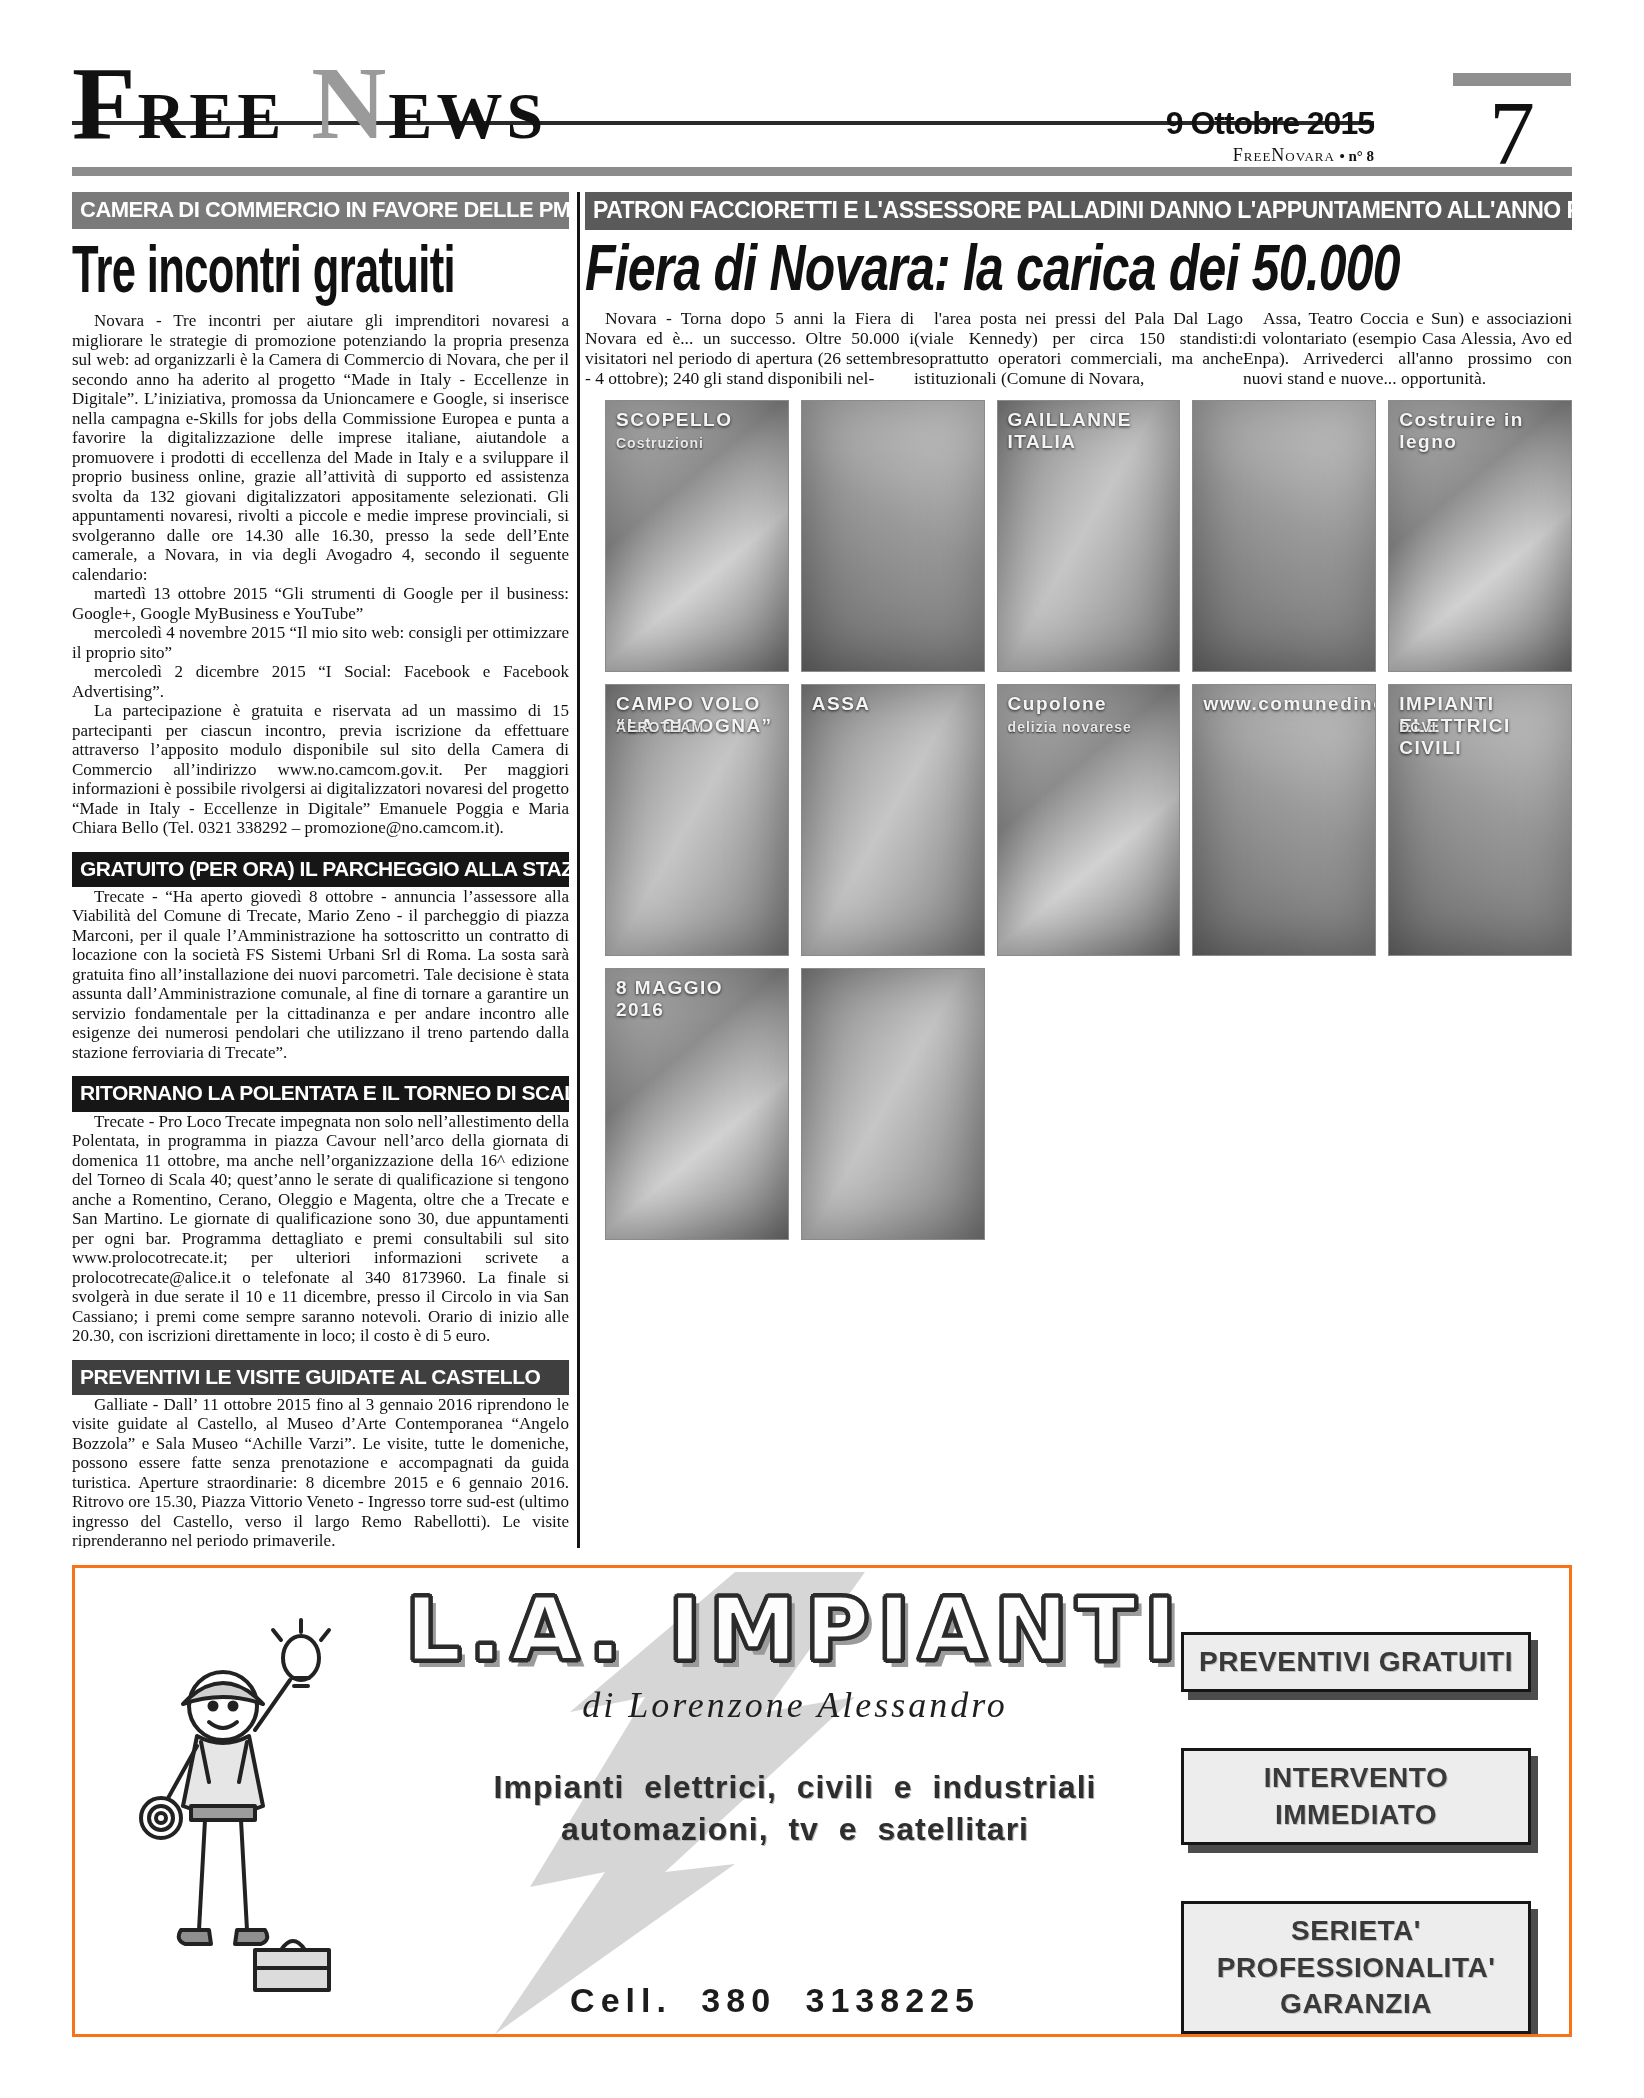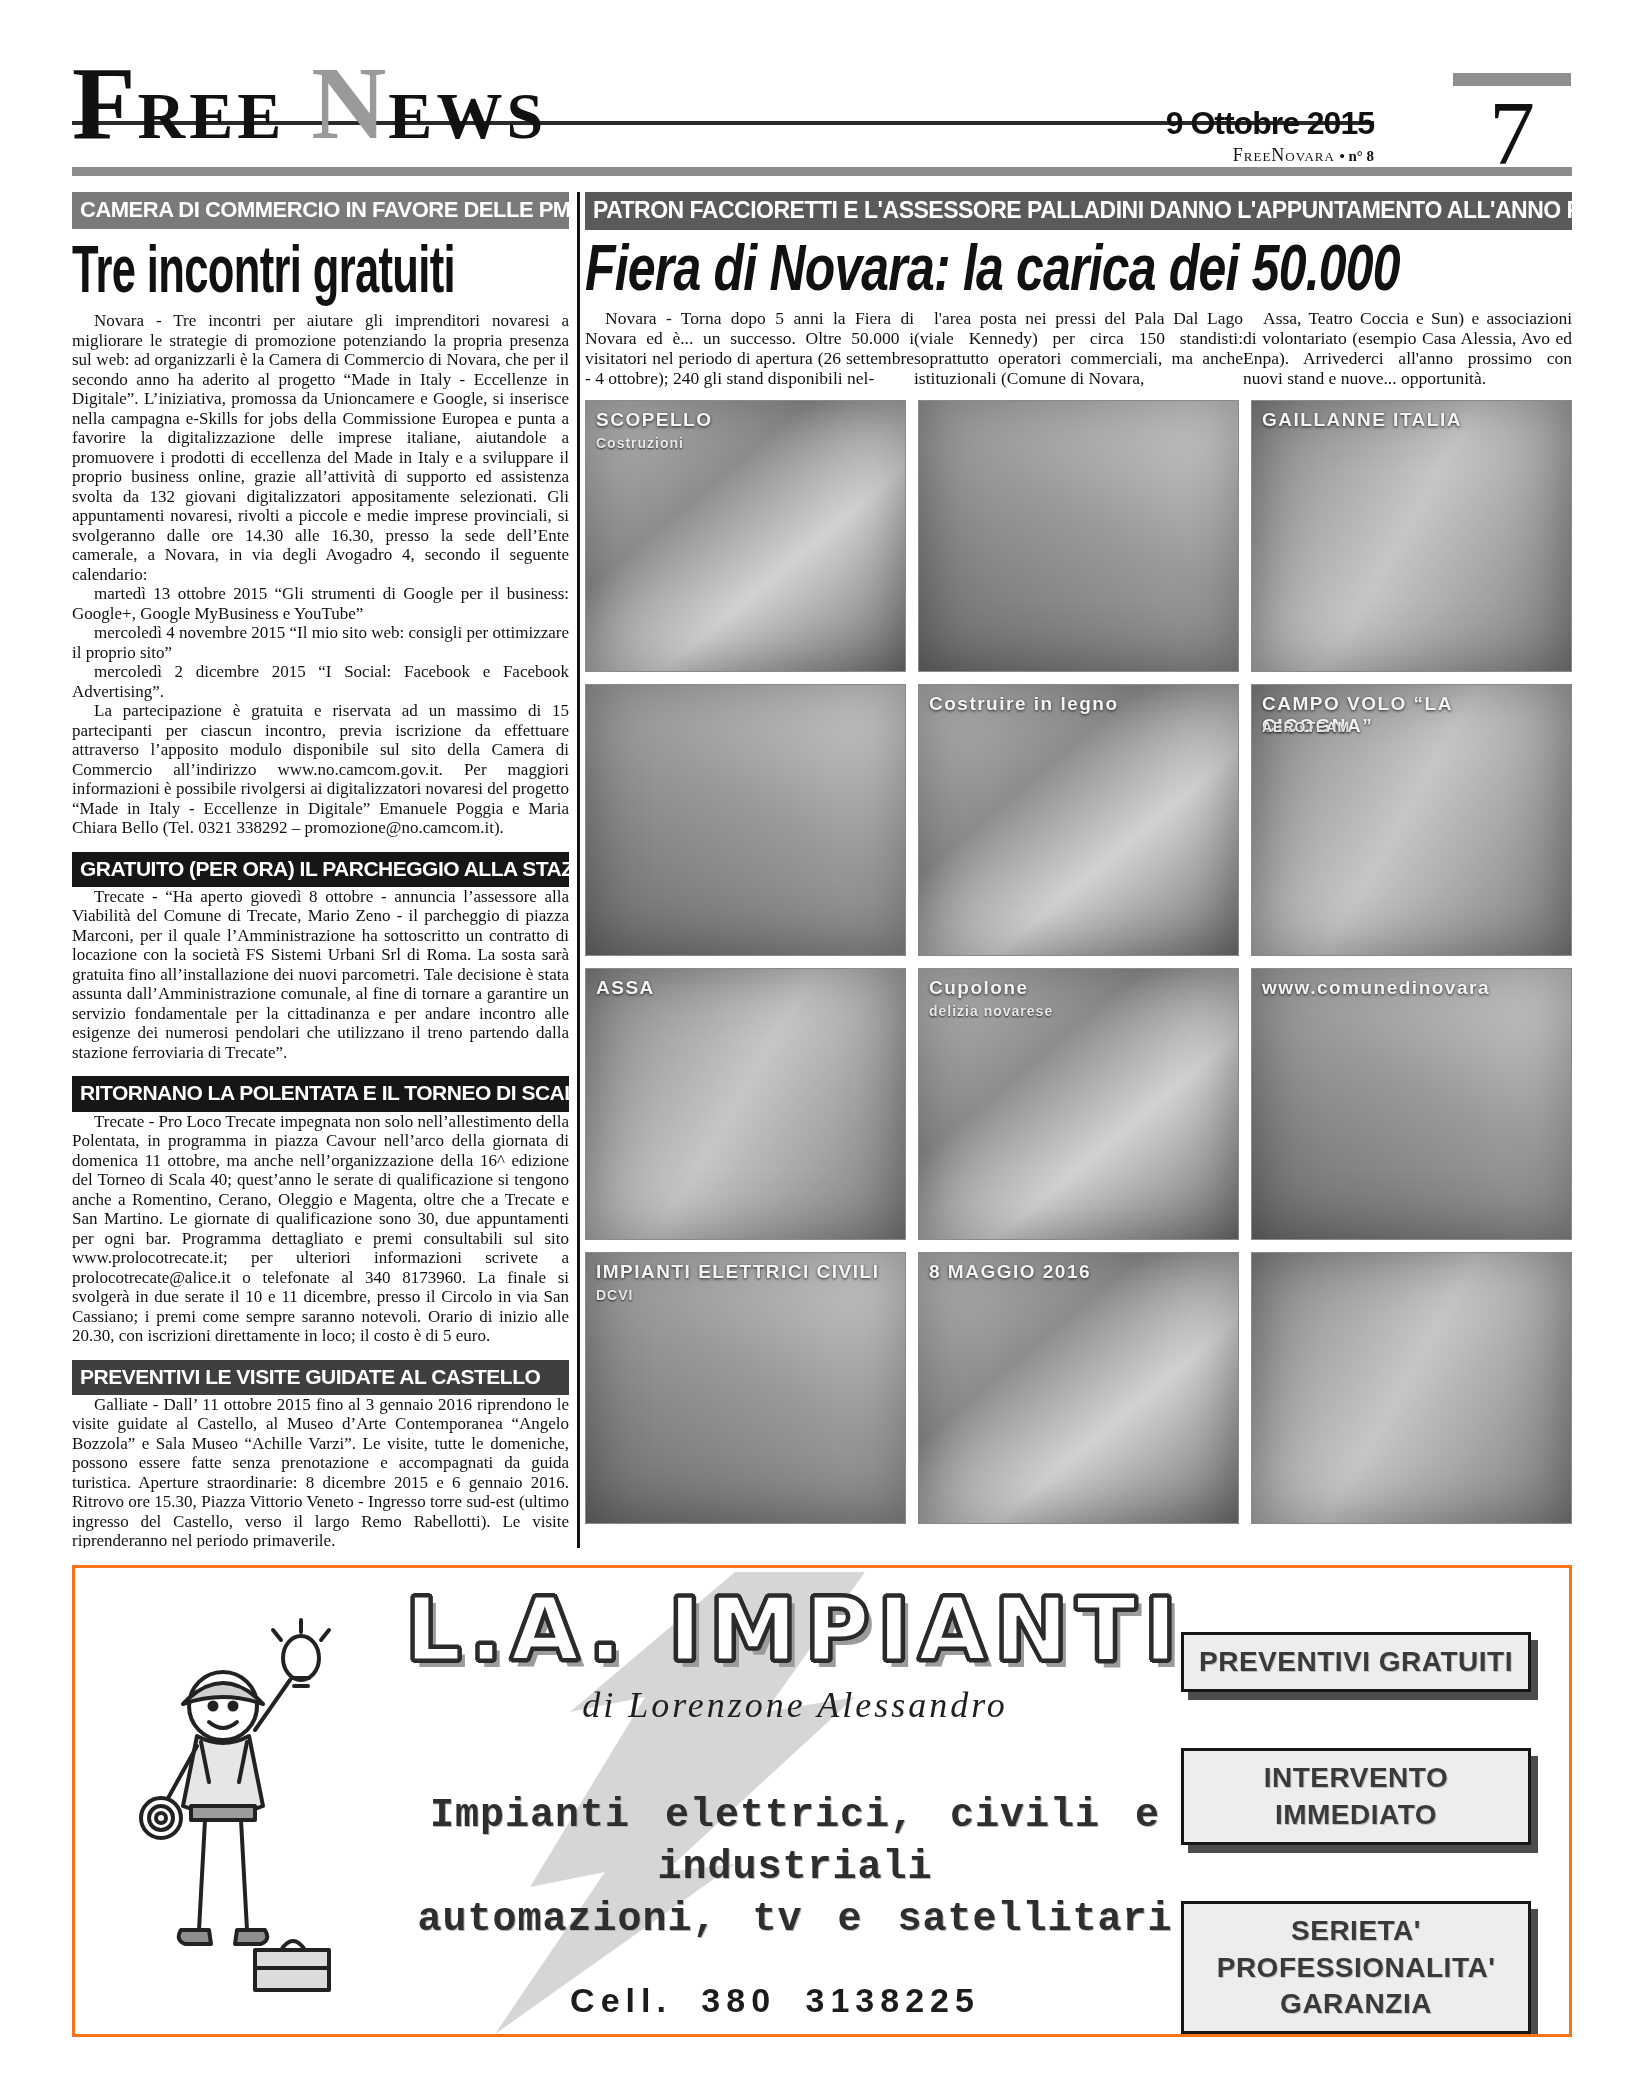--- a/index.html
+++ b/index.html
@@ -55,22 +55,22 @@
                hyphens:auto; -webkit-hyphens:auto; }
   .body-text p { text-indent:22px; margin:0; }
   .left-col .body-text { margin-bottom:2px; }
 
   .intro-cols { display:flex; margin:6px 0 12px; }
   .intro-col { flex:1; font-size:17.5px; line-height:20px; text-align:justify;
                hyphens:auto; -webkit-hyphens:auto; }
   .intro-col p { text-indent:20px; }
 
   
-  .photo-grid { display:grid; grid-template-columns:repeat(3,1fr);
-                grid-auto-rows:272px; gap:12px; }
+  .photo-grid { display:grid; grid-template-columns:repeat(5,1fr);
+                grid-auto-rows:272px; gap:12px;margin-left:20px; }
   .photo { position:relative; border:1px solid #8a8a8a; overflow:hidden;
            box-shadow:inset 0 0 60px rgba(0,0,0,0.35); }
   .photo.v1 { background:linear-gradient(140deg,#b9b9b9 0%,#8d8d8d 35%,#d2d2d2 62%,#737373 100%); }
   .photo.v2 { background:linear-gradient(210deg,#d0d0d0 0%,#9a9a9a 45%,#6c6c6c 100%); }
   .photo.v3 { background:linear-gradient(120deg,#868686 0%,#c6c6c6 48%,#7d7d7d 100%); }
   .photo-label { position:absolute; top:8px; left:10px; right:10px;
                  font-family:"Liberation Sans",sans-serif; font-weight:bold; font-size:19px;
                  color:#f4f4f4; letter-spacing:1.5px; text-shadow:0 1px 3px #222; }
   .photo-sublabel { position:absolute; top:34px; left:10px; right:10px;
                     font-family:"Liberation Sans",sans-serif; font-weight:bold; font-size:14px;
@@ -82,22 +82,22 @@
   .ad-bolt { position:absolute; left:360px; top:4px; width:560px; height:462px; z-index:0; }
   .ad-center { position:absolute; left:280px; top:16px; width:880px; text-align:center; z-index:2; }
   .ad-title { font-family:"DejaVu Sans",sans-serif; font-weight:bold; font-size:88px;
               line-height:1.05; letter-spacing:8px; color:#fdfdfd;
               -webkit-text-stroke:3px #2b2b2b;
               text-shadow:-2px -2px 0 #2b2b2b, 2px -2px 0 #2b2b2b, -2px 2px 0 #2b2b2b,
                           2px 2px 0 #2b2b2b, 0 -3px 0 #2b2b2b, 0 3px 0 #2b2b2b,
                           -3px 0 0 #2b2b2b, 3px 0 0 #2b2b2b, 6px 7px 0 #9b9b9b; }
   .ad-subtitle { font-family:"Liberation Serif",serif; font-style:italic; font-size:36px;
                  letter-spacing:3px; color:#1f1f1f; margin-top:8px; }
-  .ad-tagline { margin-top:64px; font-family:Liberation Mono, monospace; font-weight:bold;
-                font-size:40px; line-height:1.3; color:#2e2e2e; letter-spacing:1px;
+  .ad-tagline { margin-top:41px; font-family:Liberation Sans, sans-serif; font-weight:bold;
+                font-size:32px; line-height:1.3; color:#2e2e2e; letter-spacing:1px;
                 word-spacing:10px; text-shadow:1px 1px 0 #b5b5b5; }
   .ad-phone { position:absolute; left:320px; width:760px; bottom:14px; text-align:center;
               font-family:"Liberation Sans",sans-serif; font-weight:bold; font-size:34px;
               letter-spacing:6px; word-spacing:14px; color:#1c1c1c; z-index:2; }
   .ad-boxes { position:absolute; right:38px; top:64px; width:350px; z-index:2; }
   .ad-box { background:#ededed; border:3px solid #161616; box-shadow:7px 8px 0 rgba(45,45,45,0.85);
             padding:9px 13px; text-align:center; font-family:"Liberation Sans",sans-serif;
             font-weight:bold; font-size:28px; line-height:1.3; color:#3a3a3a;
             letter-spacing:0.5px; text-shadow:1px 1px 0 #c0c0c0; }
   .ad-box + .ad-box { margin-top:56px; }

